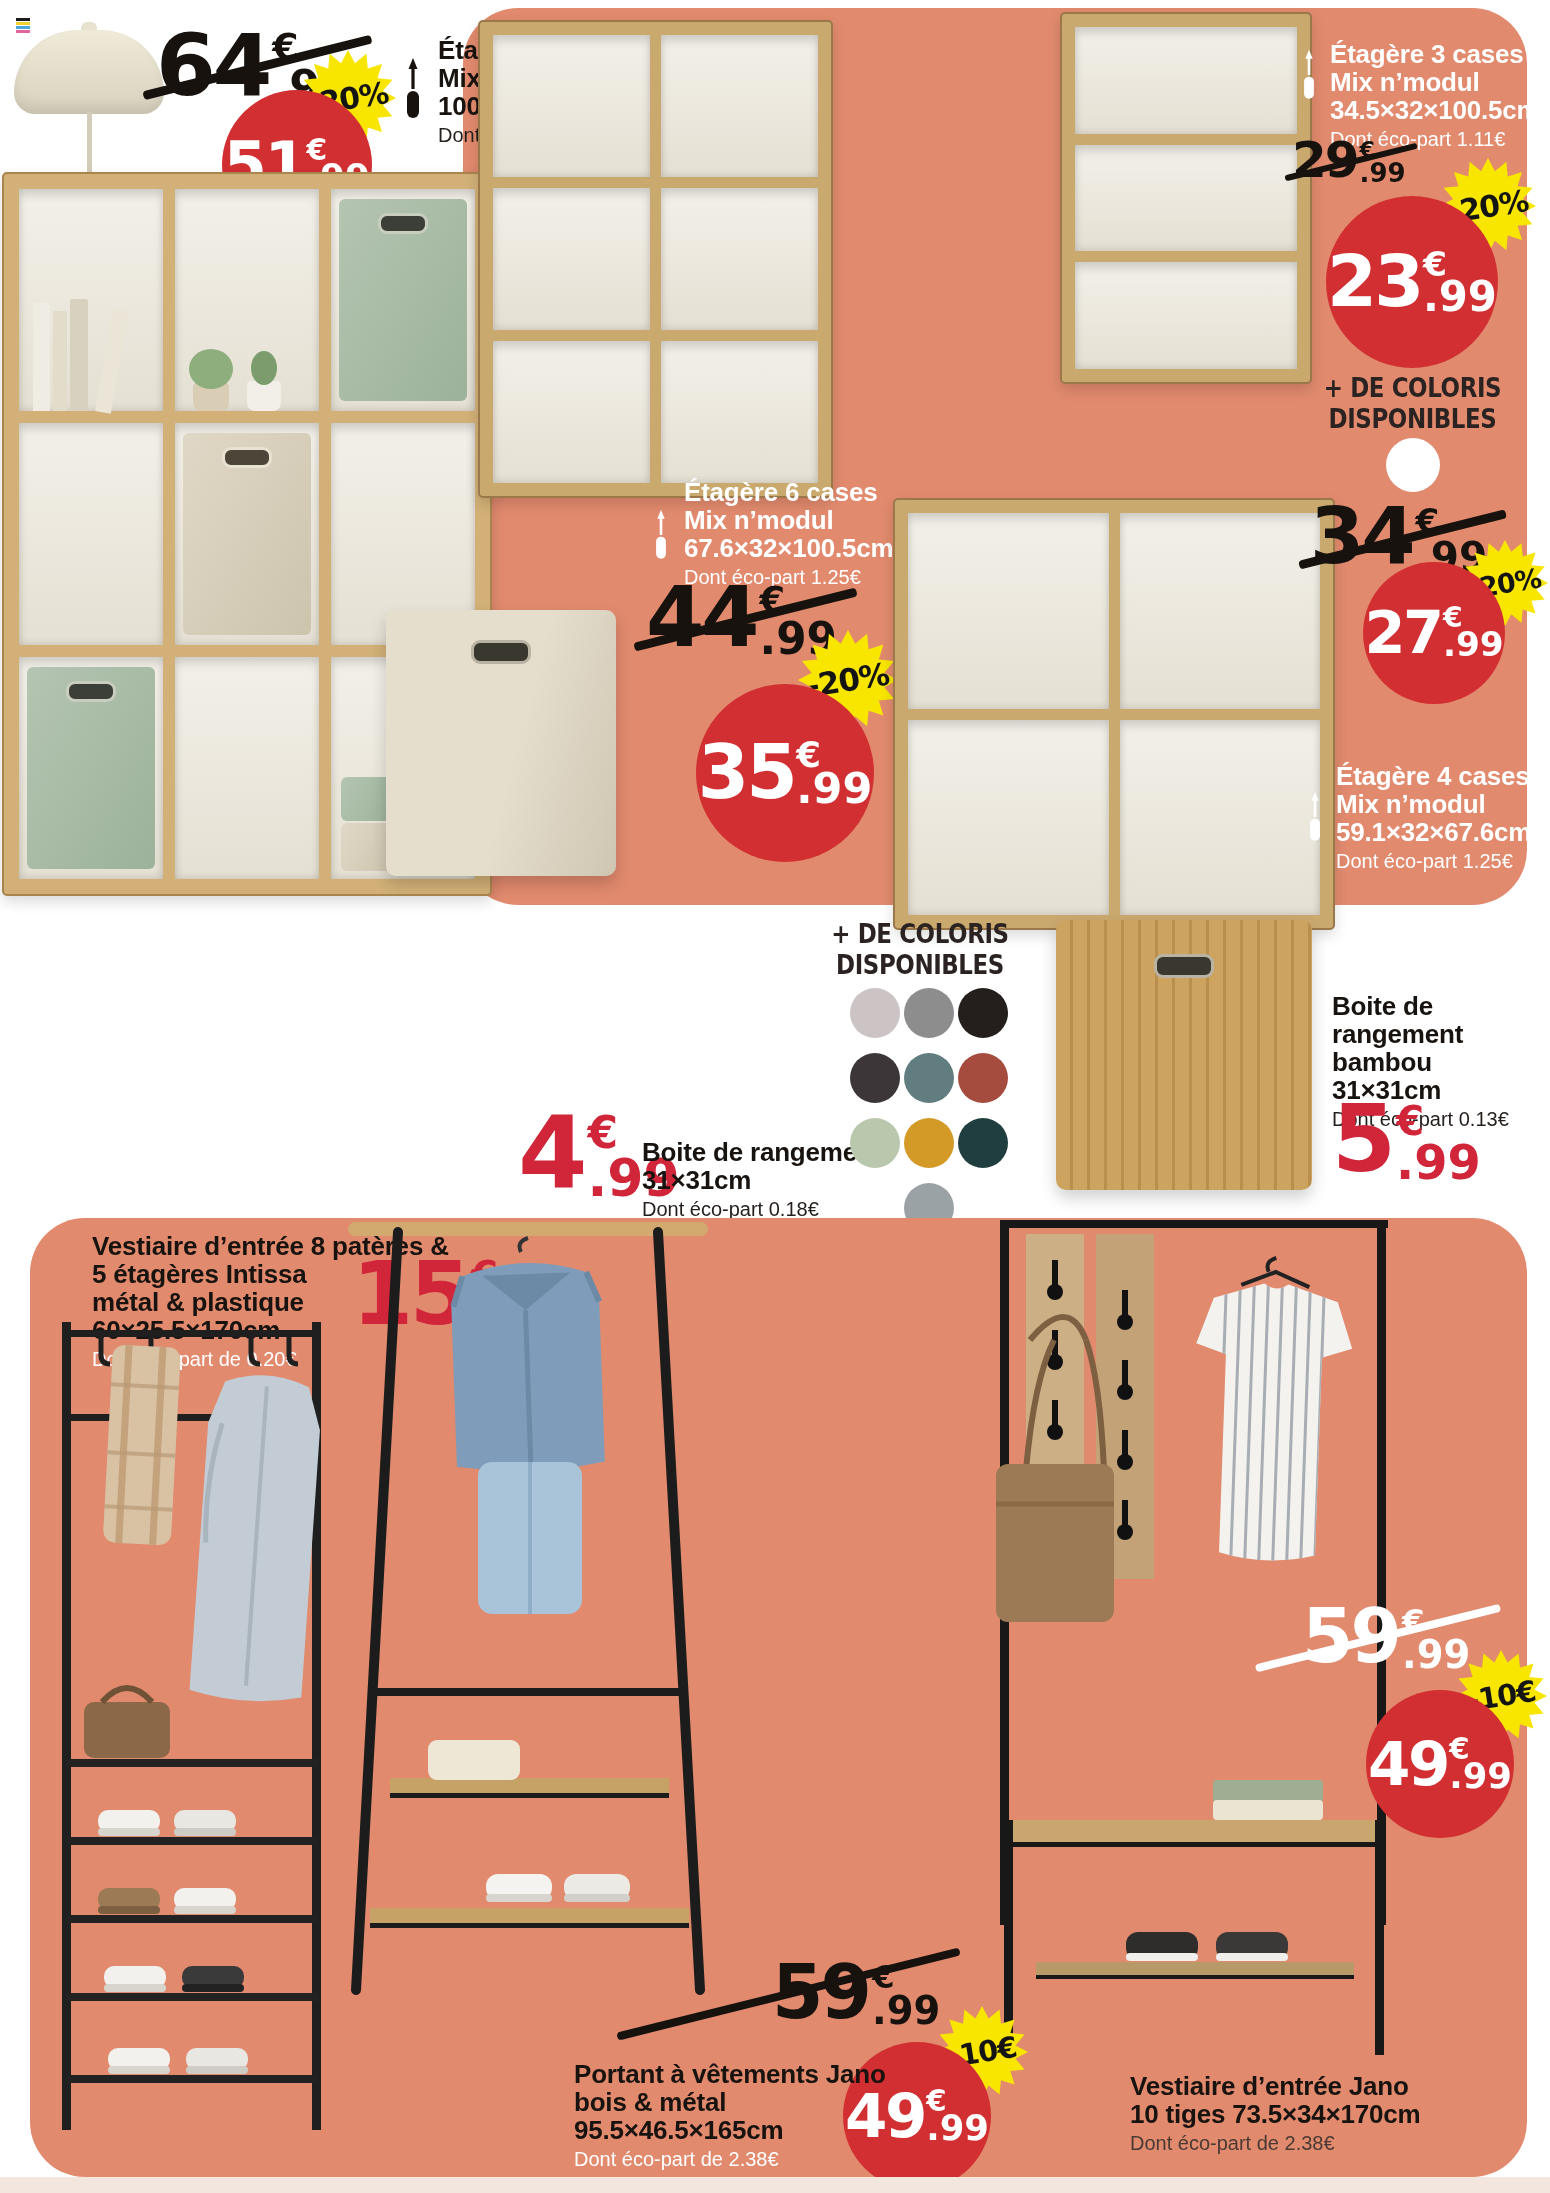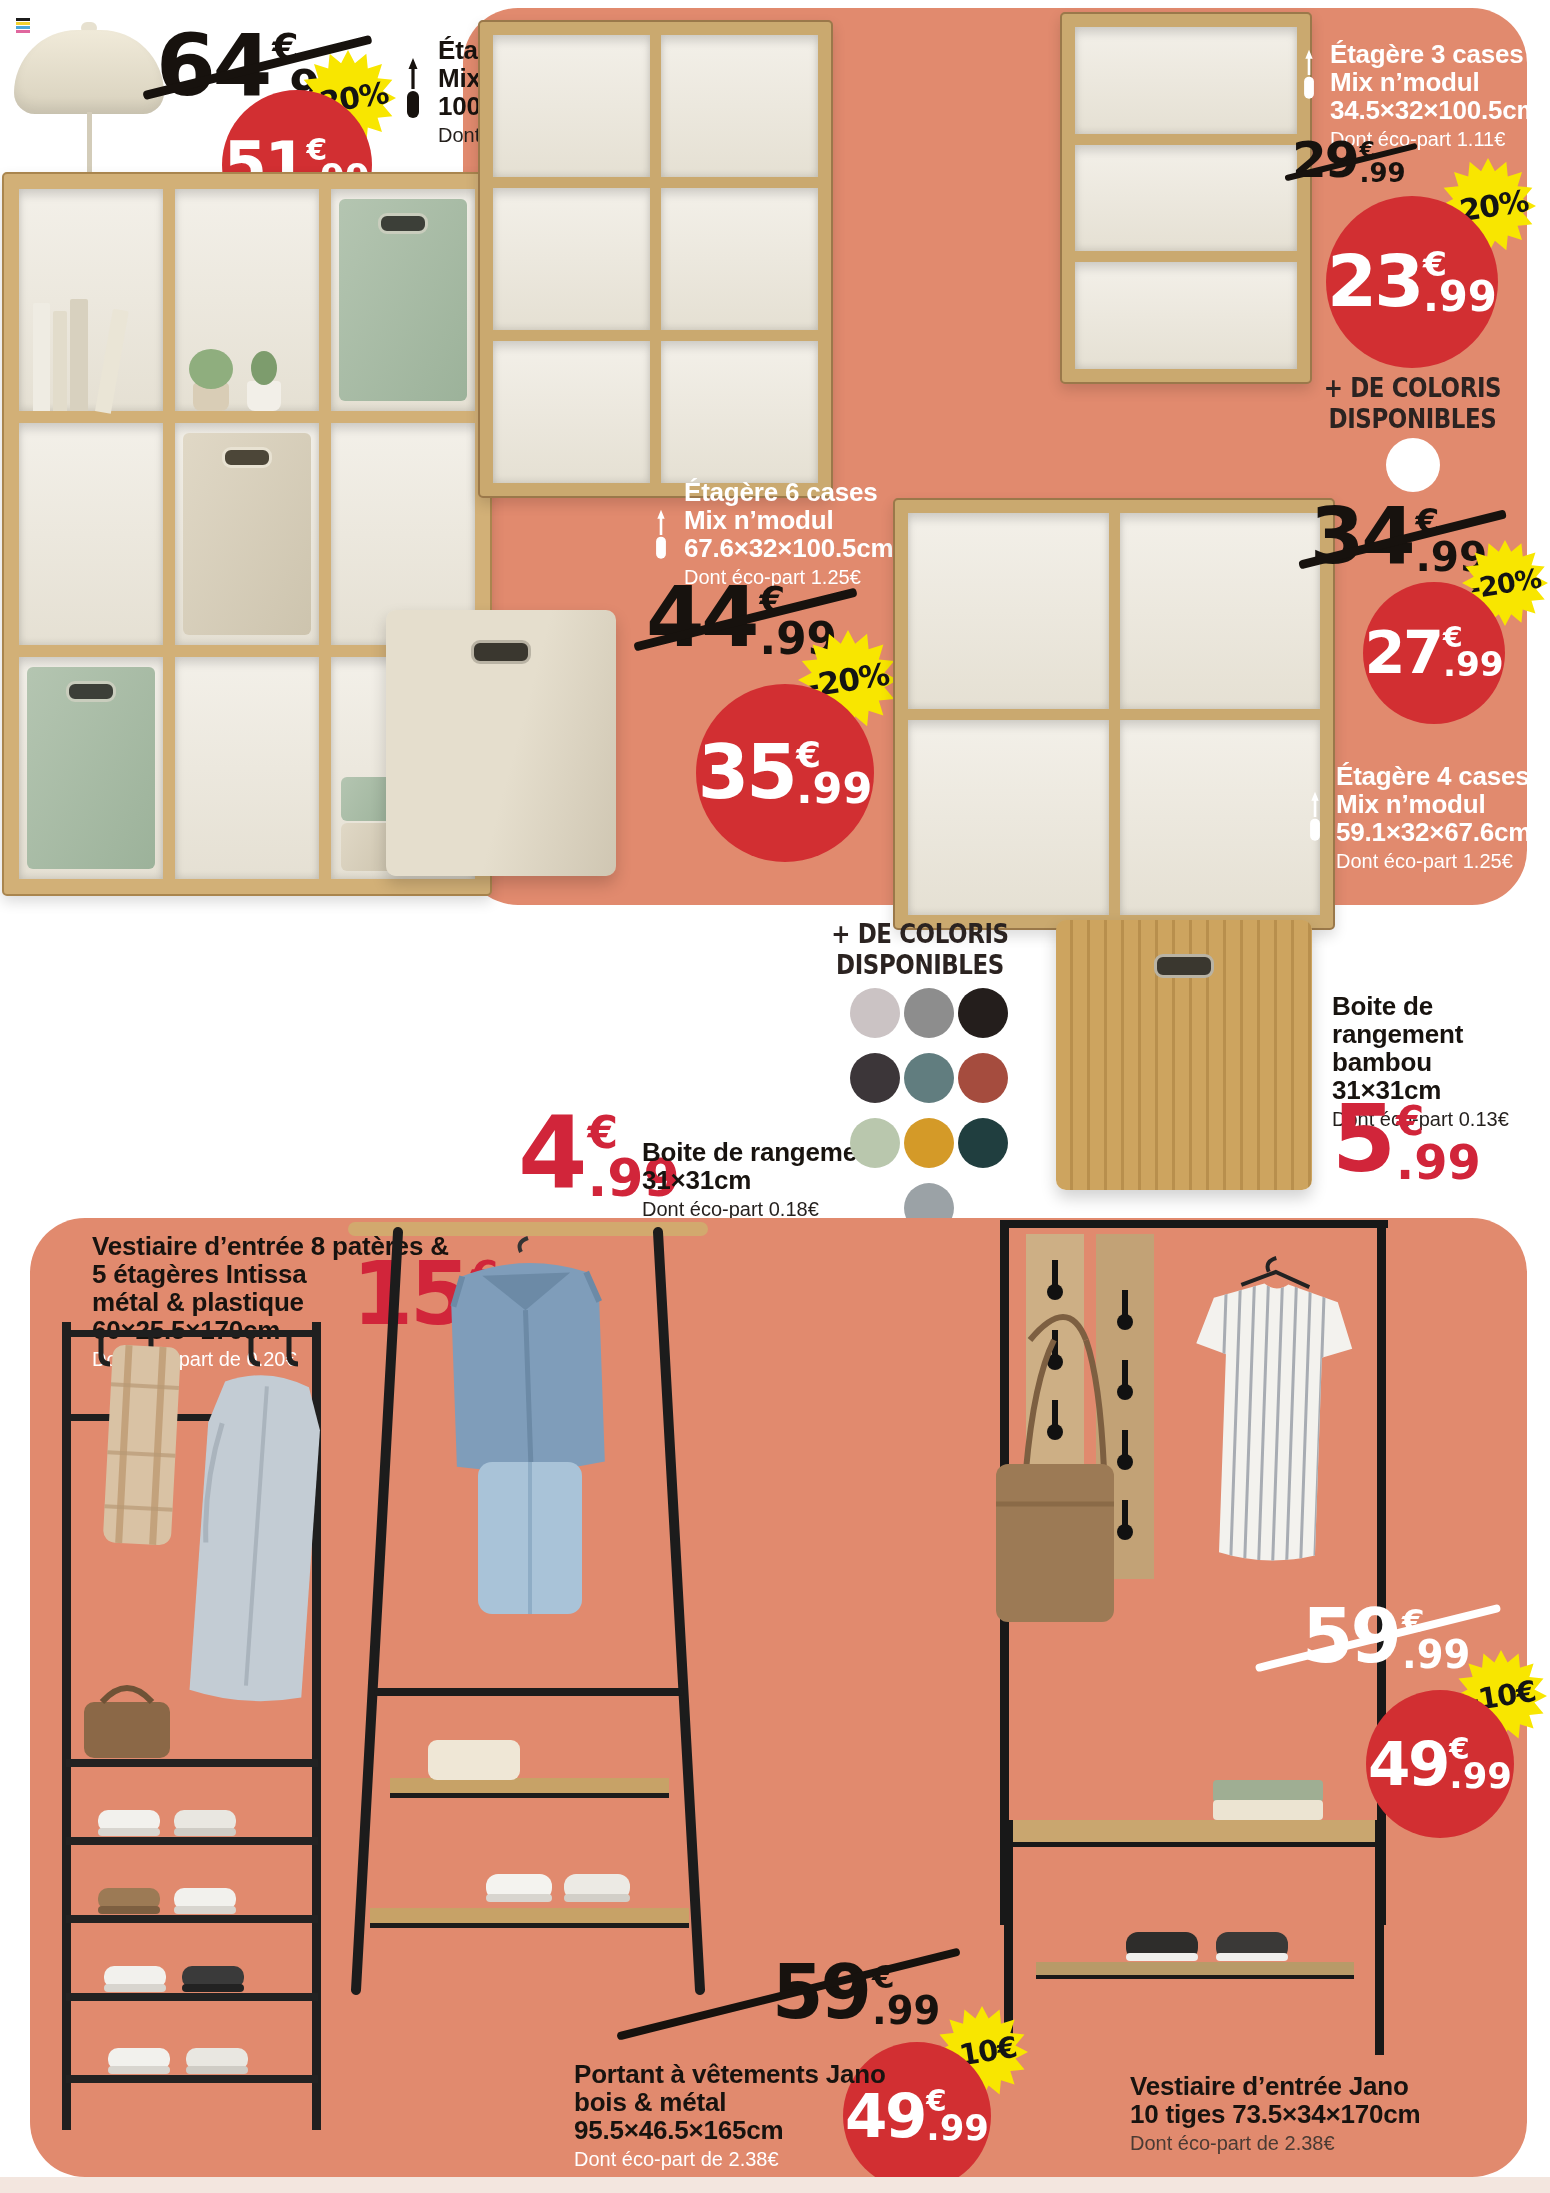--- a/index.html
+++ b/index.html
@@ -318,21 +318,21 @@
       <span class="op-cur">€</span>
       <span class="op-c">.99</span>
     </span>
     <span class="op-strike"></span>
   </div>
 
   <div class="burst" style="left:1462px;top:540px;width:86px;height:86px;">
     <span style="font-size:27px;">-20%</span>
   </div>
 
-  <div class="pc" style="left:1363px;top:582px;width:142px;height:142px;font-size:59px;">
+  <div class="pc" style="left:1363px;top:562px;width:142px;height:142px;font-size:59px;">
     <div class="pc-row">
       <span class="pc-e">27</span>
       <span class="pc-col">
         <span class="pc-cur">€</span>
         <span class="pc-c">.99</span>
       </span>
     </div>
   </div>
 
   <div class="tool" style="left:1306px;top:790px;color:#fff;">

